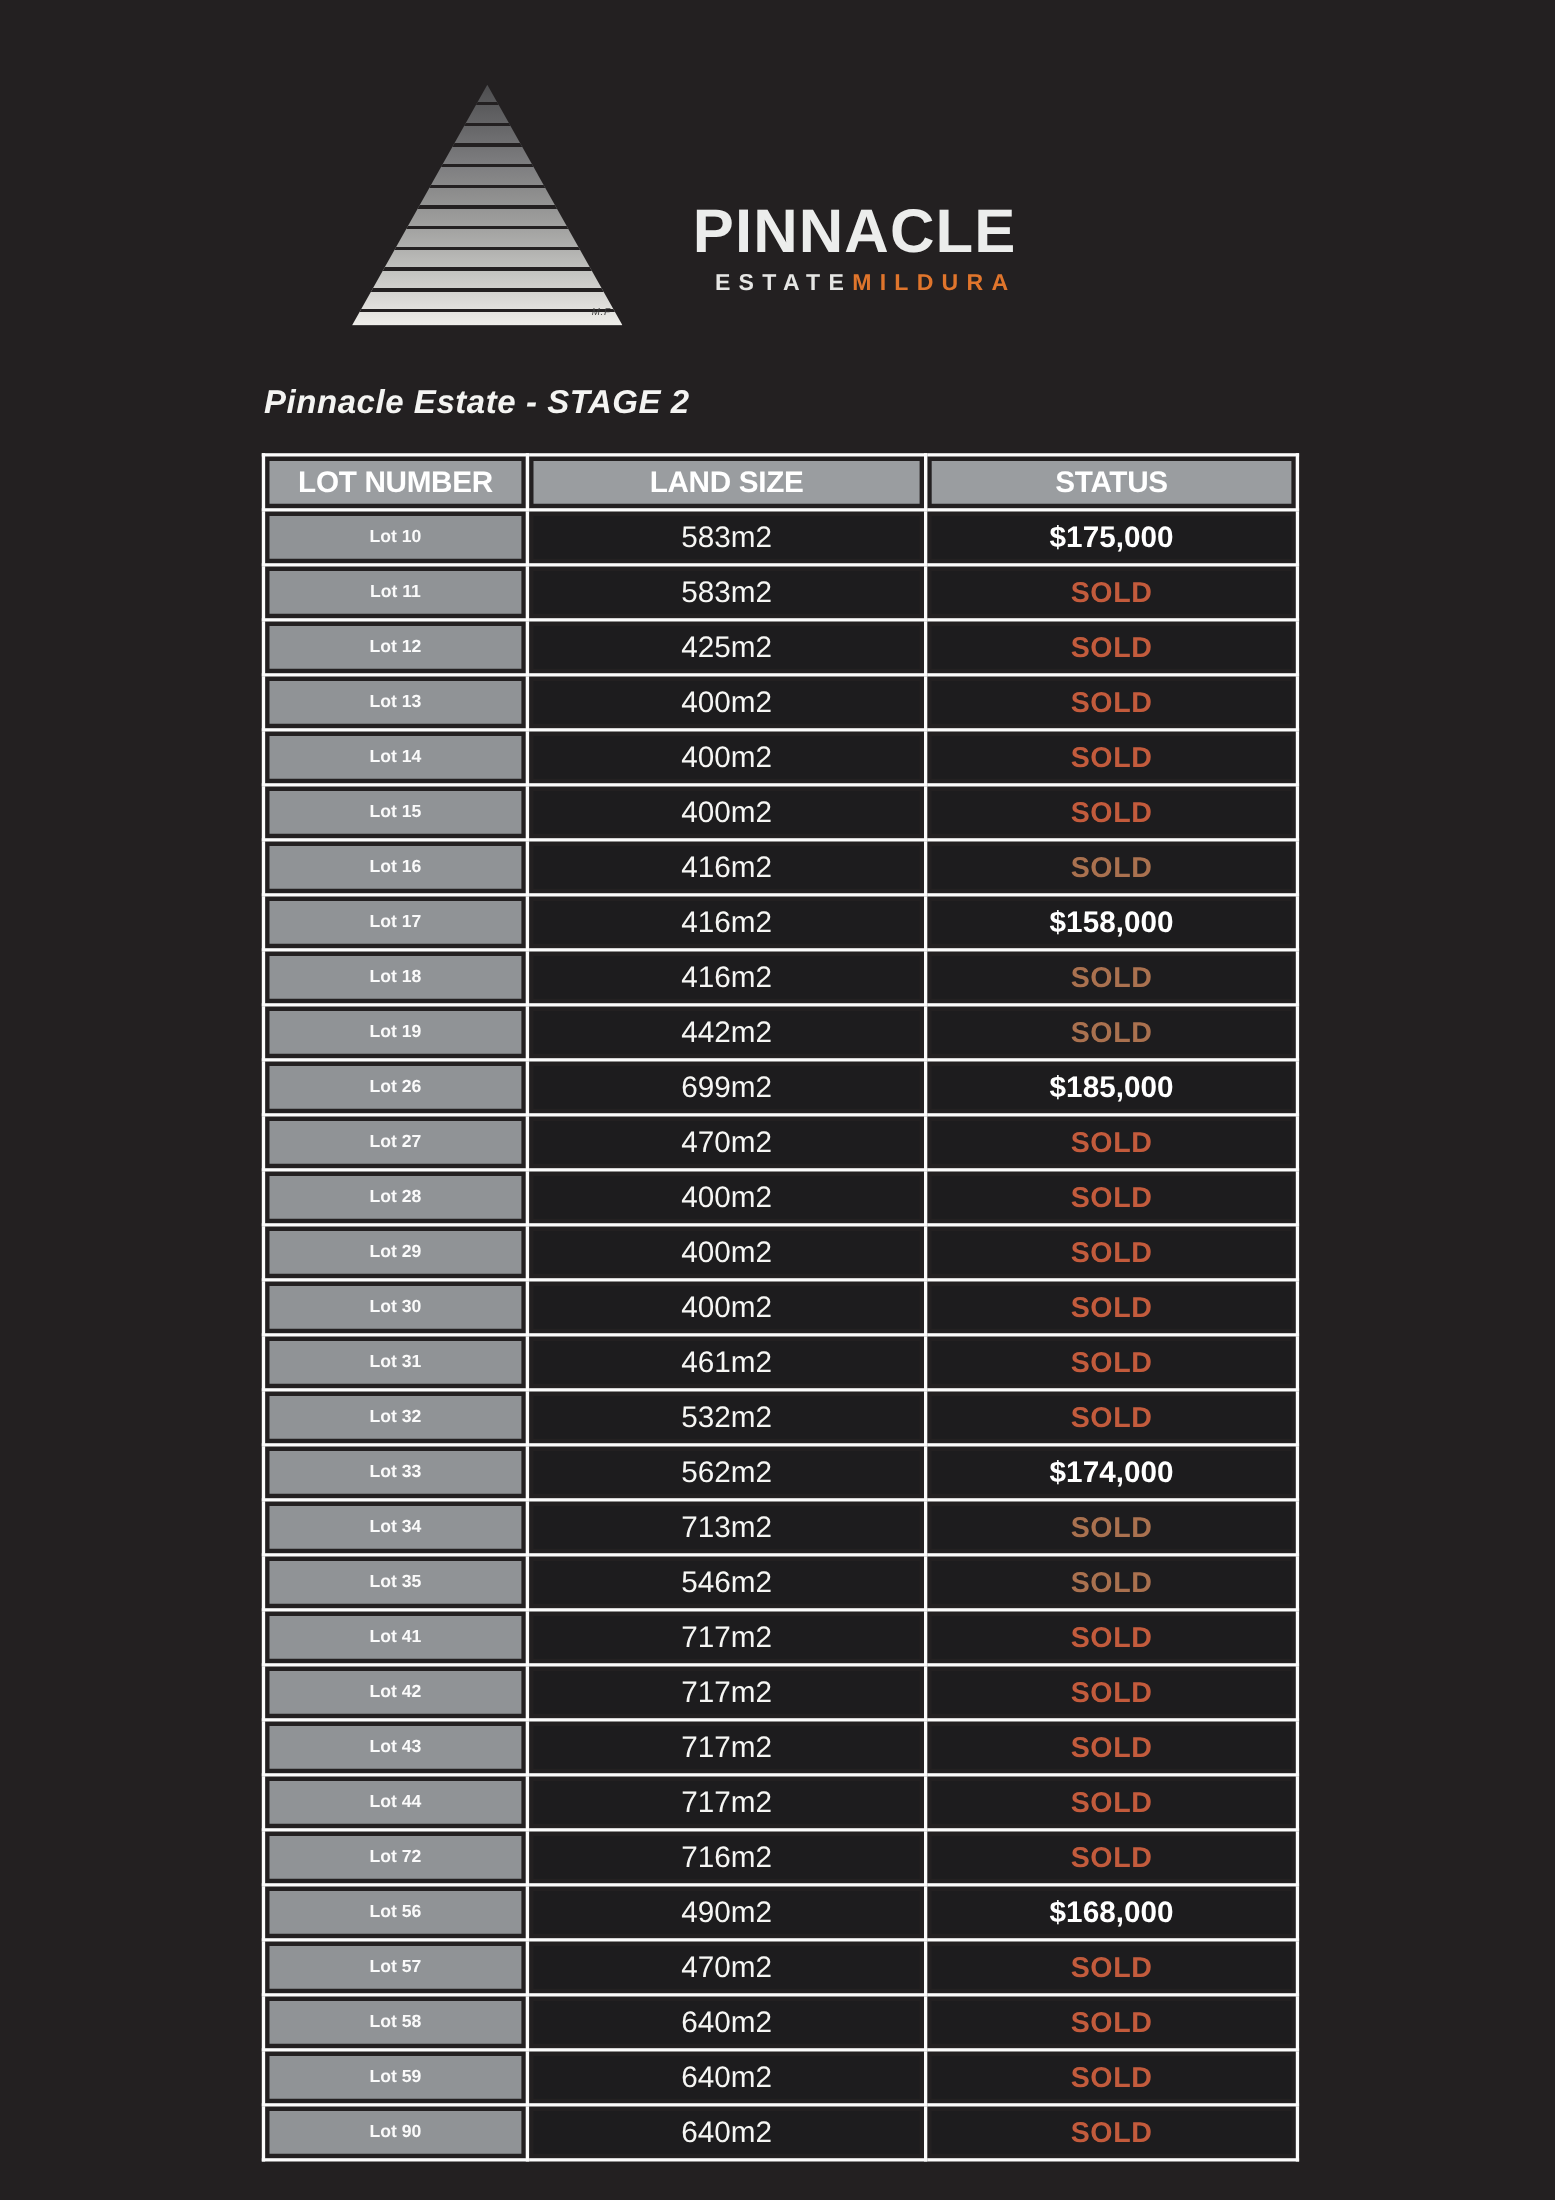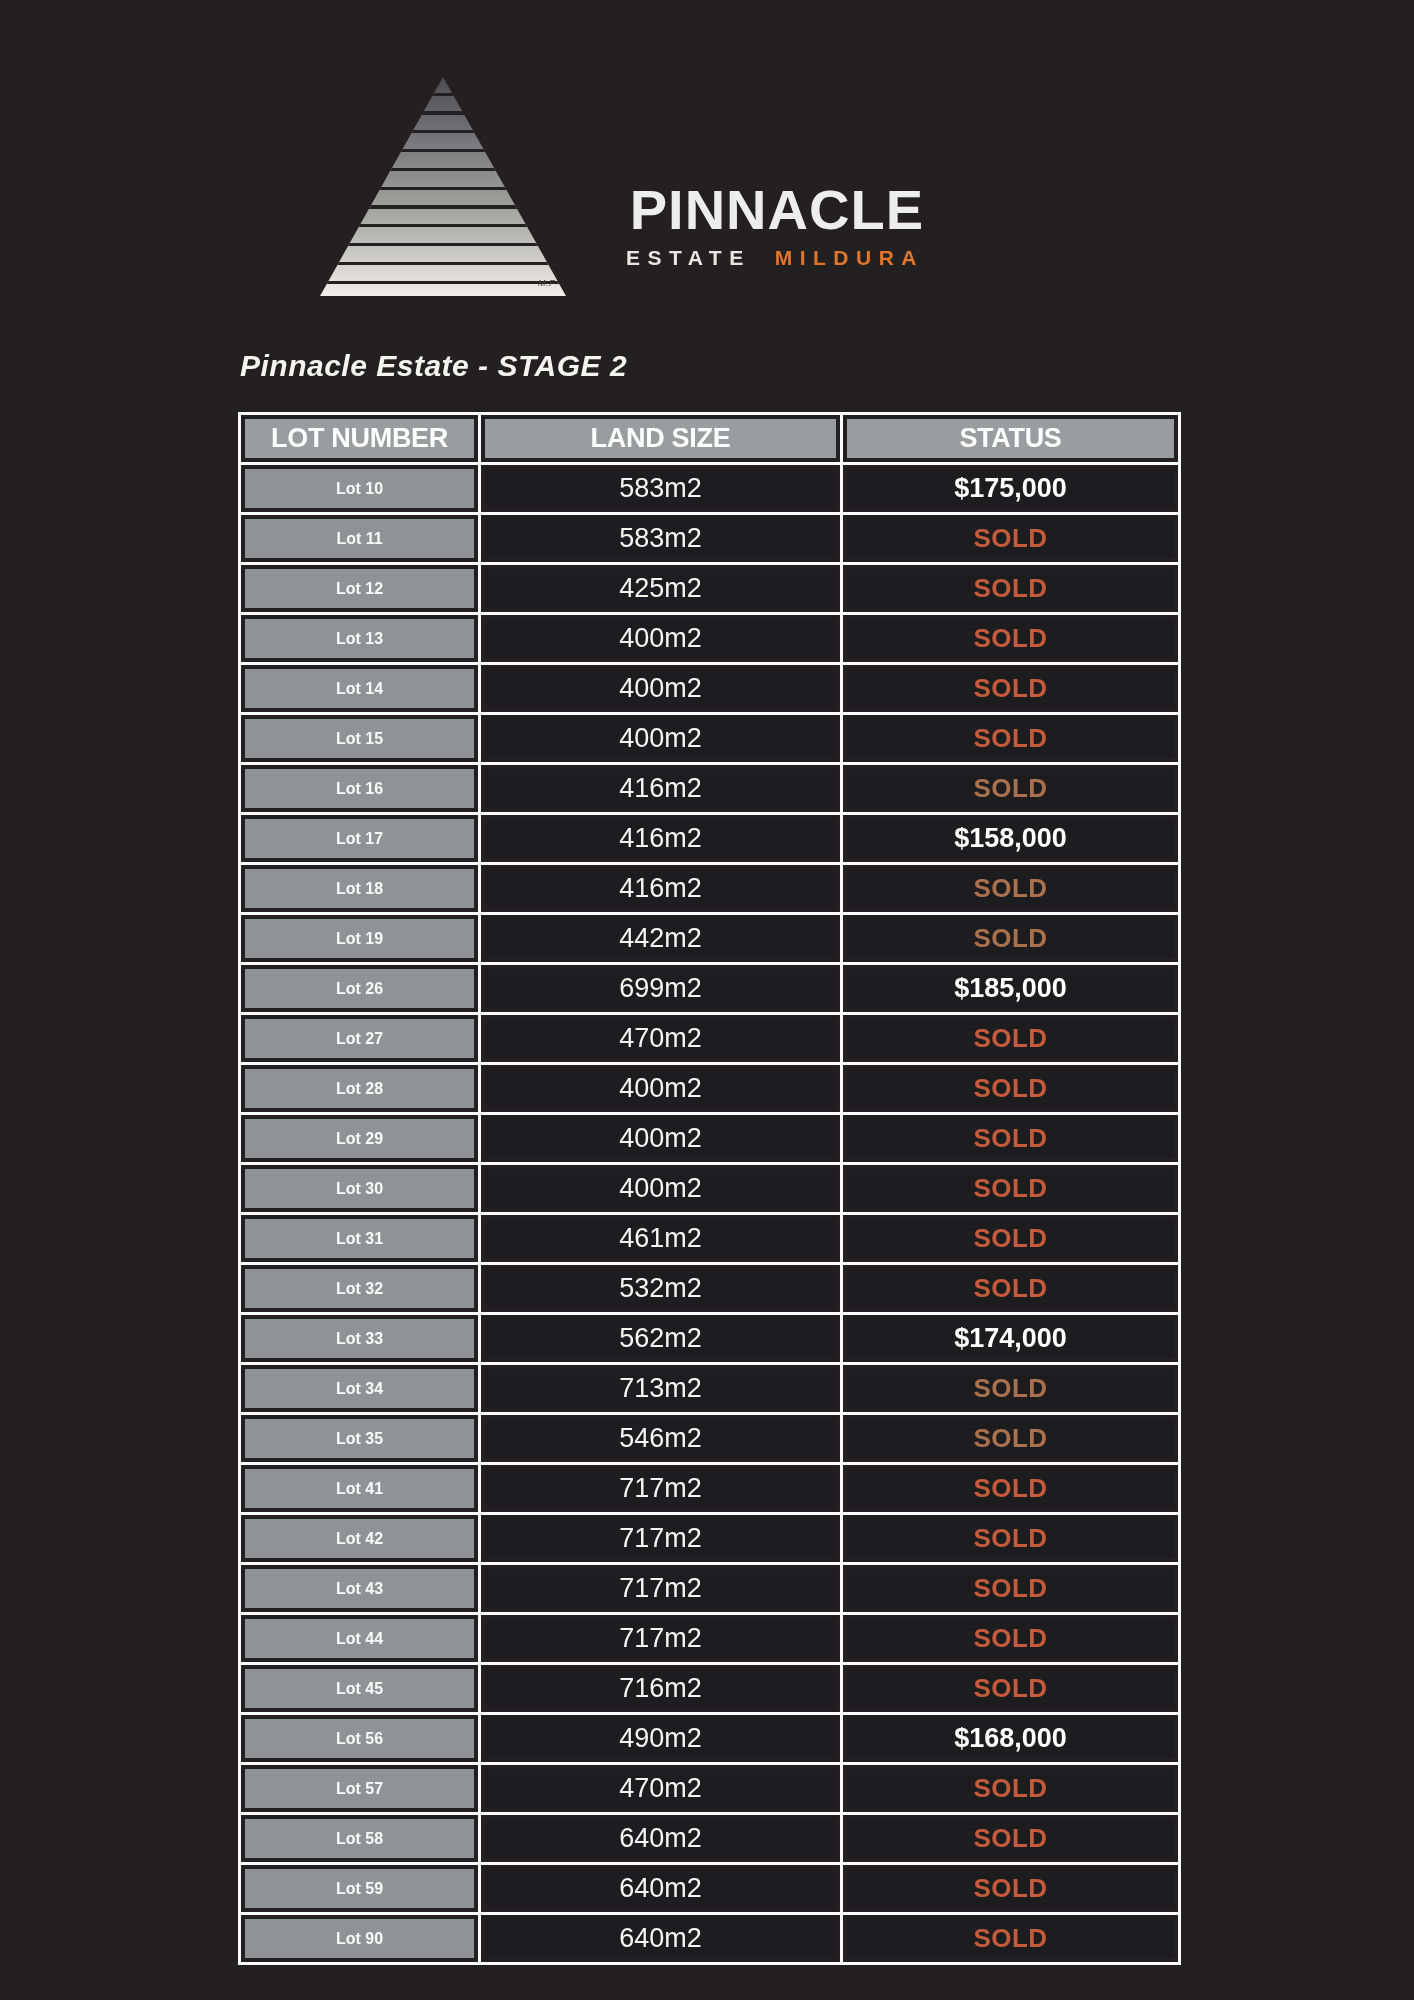--- a/index.html
+++ b/index.html
@@ -37,21 +37,21 @@
     position:absolute;right:490px;top:182px;text-align:right;white-space:nowrap;
   }
   .brand-name{
     font-size:56px;font-weight:800;letter-spacing:1px;line-height:1;
     color:#ecedec;
   }
   .brand-sub{
     margin-top:9px;font-size:21px;font-weight:700;letter-spacing:7.5px;
     color:#e6e6e4;line-height:1;
   }
-  .brand-sub .location{color:var(--accent);margin-left:24px;}
+  .brand-sub .location{color:var(--accent);margin-left:0;}
   
   .title{
     position:absolute;left:240px;top:349px;margin:0;
     font-size:30px;font-weight:700;font-style:italic;letter-spacing:.5px;
     color:#f4f4f2;white-space:nowrap;
   }
   
   table.lots{
     position:absolute;left:238px;top:412px;width:940px;
     border-collapse:collapse;table-layout:fixed;padding-left:20px;
@@ -252,21 +252,21 @@
     <td class="status sold">SOLD</td>
   </tr>
 
   <tr>
     <td class="lot">Lot 44</td>
     <td class="size">717m2</td>
     <td class="status sold">SOLD</td>
   </tr>
 
   <tr>
-    <td class="lot">Lot 45</td>
+    <td class="lot">Lot 72</td>
     <td class="size">716m2</td>
     <td class="status sold">SOLD</td>
   </tr>
 
   <tr>
     <td class="lot">Lot 56</td>
     <td class="size">490m2</td>
     <td class="status price">$168,000</td>
   </tr>
 

